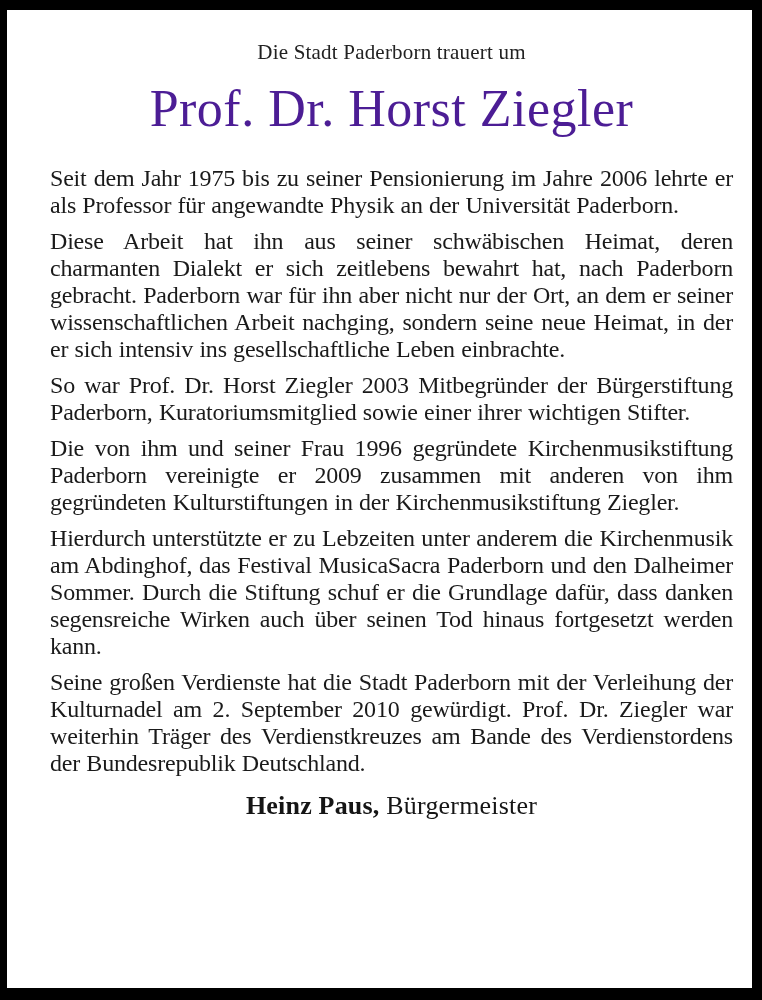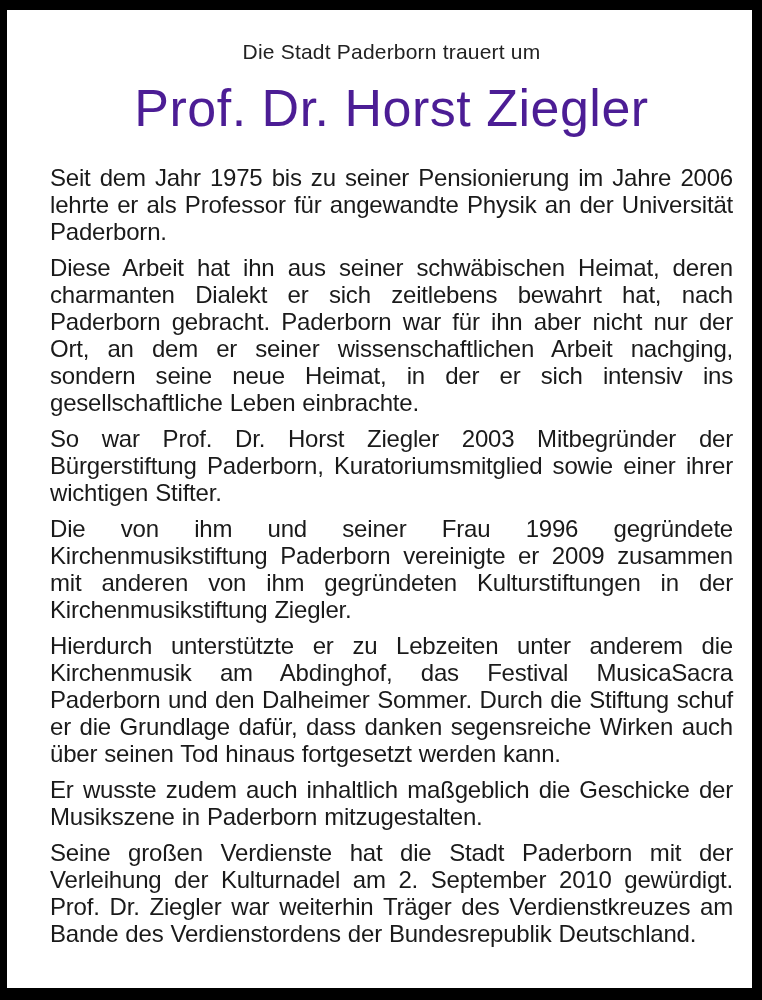--- a/index.html
+++ b/index.html
@@ -11,21 +11,21 @@
       position: relative;
       width: 762px;
       height: 1000px;
       box-sizing: border-box;
       margin: 0;
       background: #ffffff;
       border-style: solid;
       border-color: #000000;
       border-width: 10px 10px 12px 7px;
       padding: 16px 19px 0 43px;
-      font-family: Liberation Sans, sans-serif;
+      font-family: Liberation Serif, serif;
       color: #1a1a1a;
       overflow: hidden;
     }
     .intro {
       text-align: center;
       font-size: 21px;
       font-weight: 400;
       color: #222222;
       margin: 14px 0 0 0;
       letter-spacing: 0.2px;
@@ -71,18 +71,21 @@
   <div class="intro">Die Stadt Paderborn trauert um</div>
 
   <div class="deceased-title">Prof. Dr. Horst Ziegler</div>
 
   <div class="body-text">
     <p>Seit dem Jahr 1975 bis zu seiner Pensionierung im Jahre 2006 lehrte er als Professor für angewandte Physik an der Universität Paderborn.</p>
     <p>Diese Arbeit hat ihn aus seiner schwäbischen Heimat, deren charmanten Dialekt er sich zeitlebens bewahrt hat, nach Paderborn gebracht. Paderborn war für ihn aber nicht nur der Ort, an dem er seiner wissenschaftlichen Arbeit nachging, sondern seine neue Heimat, in der er sich intensiv ins gesellschaftliche Leben einbrachte.</p>
     <p>So war Prof. Dr. Horst Ziegler 2003 Mitbegründer der Bürgerstiftung Paderborn, Kuratoriumsmitglied sowie einer ihrer wichtigen Stifter.</p>
     <p>Die von ihm und seiner Frau 1996 gegründete Kirchenmusikstiftung Paderborn vereinigte er 2009 zusammen mit anderen von ihm gegründeten Kulturstiftungen in der Kirchenmusikstiftung Ziegler.</p>
     <p>Hierdurch unterstützte er zu Lebzeiten unter anderem die Kirchenmusik am Abdinghof, das Festival MusicaSacra Paderborn und den Dalheimer Sommer. Durch die Stiftung schuf er die Grundlage dafür, dass danken segensreiche Wirken auch über seinen Tod hinaus fortgesetzt werden kann.</p>
-    <p>Er wusste zudem auch inhaltlich maßgeblich die Geschicke der Musikszene in Paderborn mitzugestalten.</p>
     <p>Seine großen Verdienste hat die Stadt Paderborn mit der Verleihung der Kulturnadel am 2. September 2010 gewürdigt. Prof. Dr. Ziegler war weiterhin Träger des Verdienstkreuzes am Bande des Verdienstordens der Bundesrepublik Deutschland.</p>
   </div>
 
+  <div class="signature">
+    <span class="sig-name">Heinz Paus,</span>
+    <span class="sig-role">Bürgermeister</span>
+  </div>
 
 </div>
 
 </body></html>

